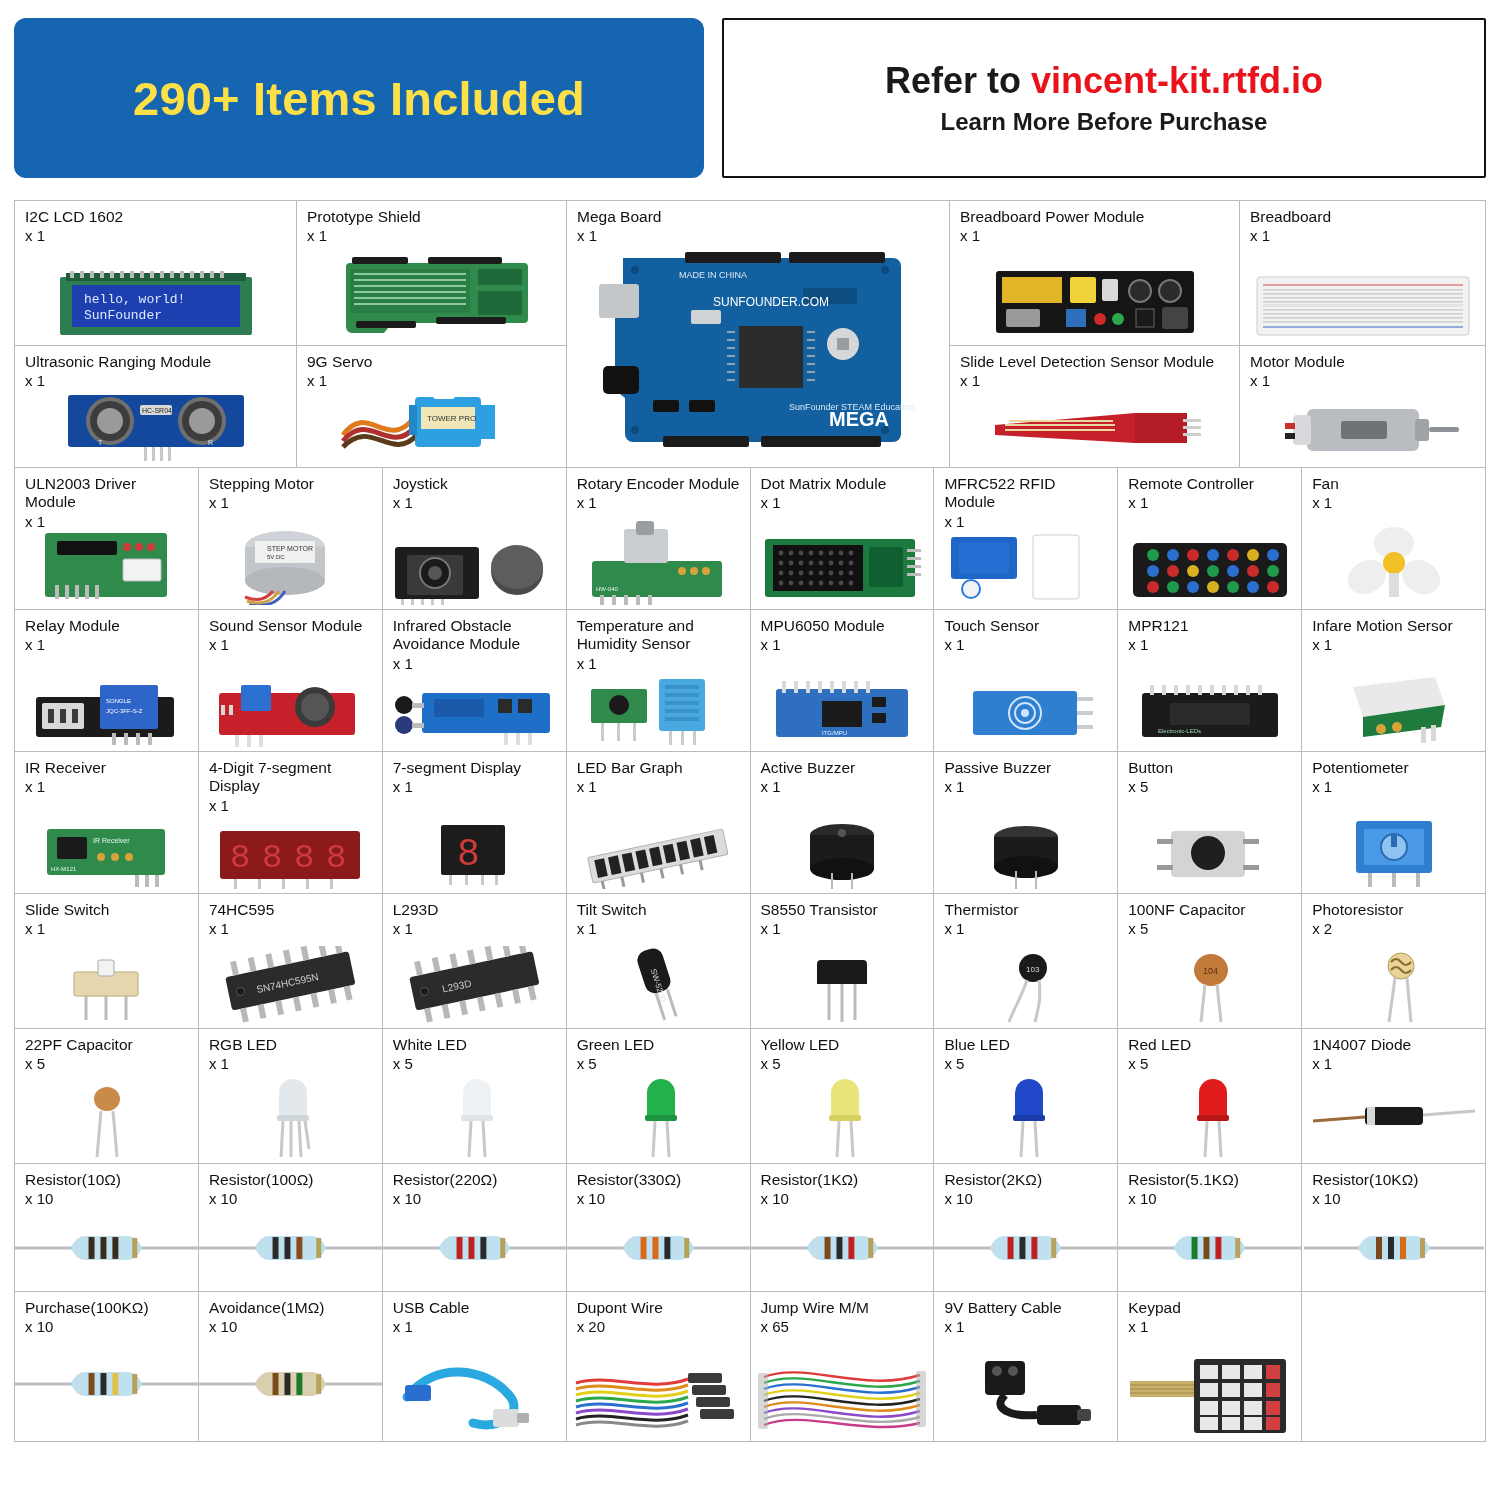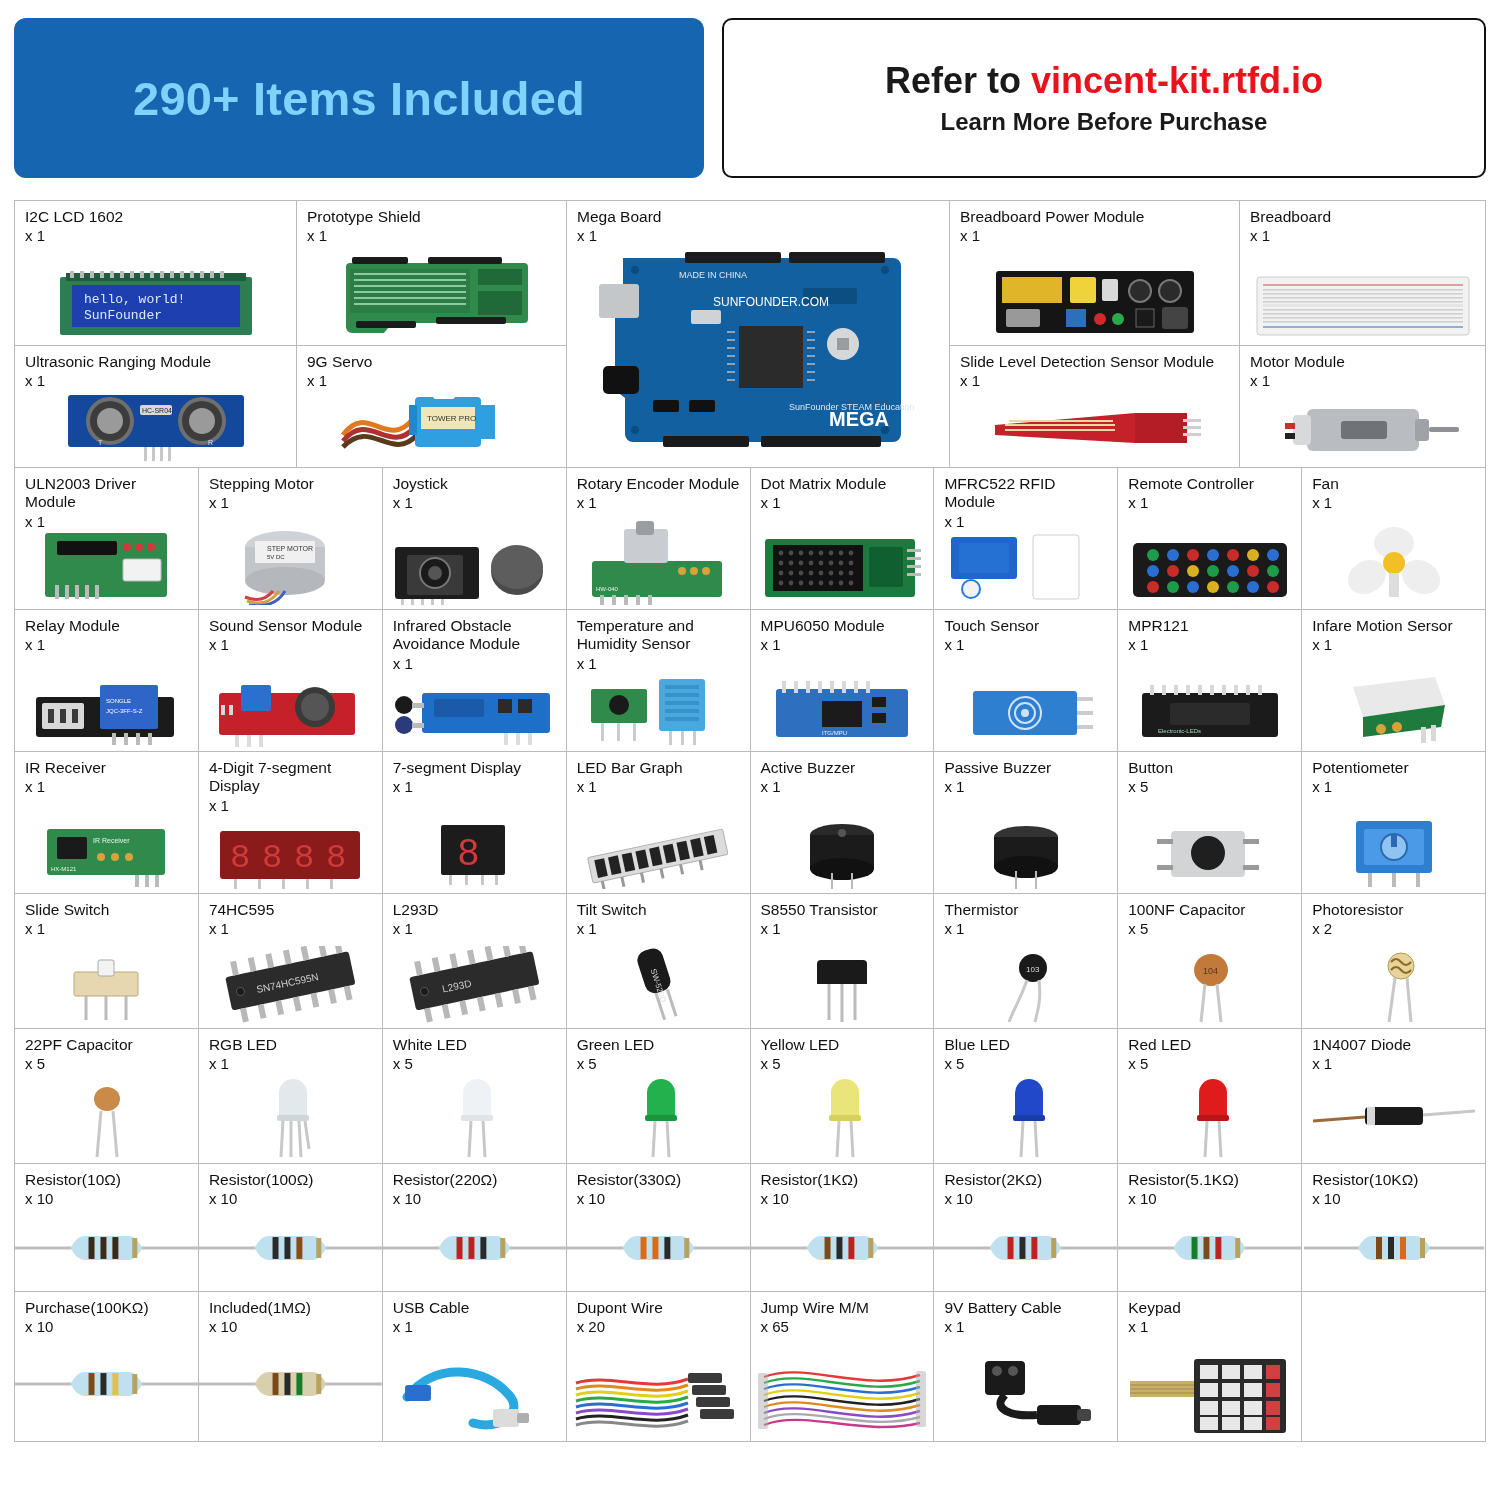--- a/index.html
+++ b/index.html
@@ -8,26 +8,26 @@
     background:#ffffff;
     font-family:"Liberation Sans", sans-serif;
     color:#1a1a1a;
     overflow:hidden;
   }
   .page{position:relative;width:1500px;height:1500px;box-sizing:border-box;}
 
   
   .header{display:flex;gap:18px;padding:18px 14px 6px 14px;box-sizing:border-box;height:200px;}
   .badge{
-    background:#1565b0;color:#7dd3fc;border-radius:12px;
+    background:#1565b0;color:#fde047;border-radius:12px;
     flex:0 0 690px;height:160px;display:flex;align-items:center;justify-content:center;
     font-size:47px;font-weight:bold;letter-spacing:.2px;
   }
   .refer{
-    flex:1;border:2px solid #111;border-radius:10px;height:160px;
+    flex:1;border:2px solid #111;border-radius:2px;height:160px;
     display:flex;flex-direction:column;align-items:center;justify-content:center;
     padding:0 10px;box-sizing:border-box;
   }
   .refer .l1{font-size:36px;font-weight:bold;white-space:nowrap;}
   .refer .l1 .url{color:#e8131b;}
   .refer .l2{font-size:24px;font-weight:bold;margin-top:6px;white-space:nowrap;}
 
   
   .grid{border-top:1px solid #bbb;border-left:1px solid #bbb;box-sizing:border-box;margin:0 14px;}
   .row{display:flex;}
@@ -1226,21 +1226,21 @@
             <line x1="0" y1="17" x2="184" y2="17" stroke="#bdbdbd" stroke-width="3"></line>
             <path d="M56 17 q6 -12 14 -12 h44 q8 0 14 12 q-6 12 -14 12 h-44 q-8 0 -14 -12 Z" fill="#bfe0ef"></path>
             <rect x="74" y="6" width="6" height="22" fill="#7a4a1a"></rect>
             <rect x="86" y="6" width="6" height="22" fill="#2a2a2a"></rect>
             <rect x="98" y="6" width="6" height="22" fill="#e0c24a"></rect>
             <rect x="118" y="7" width="5" height="20" fill="#b8a15a"></rect>
           </svg>
         </div>
       </div>
       <div class="cell c1 r-last">
-        <div class="title">Included(1MΩ)</div>
+        <div class="title">Avoidance(1MΩ)</div>
         <div class="qty">x 10</div>
         <div class="art" style="bottom:40px;">
           <svg width="184" height="34" viewBox="0 0 184 34">
             <line x1="0" y1="17" x2="184" y2="17" stroke="#bdbdbd" stroke-width="3"></line>
             <path d="M56 17 q6 -12 14 -12 h44 q8 0 14 12 q-6 12 -14 12 h-44 q-8 0 -14 -12 Z" fill="#d8cfae"></path>
             <rect x="74" y="6" width="6" height="22" fill="#7a4a1a"></rect>
             <rect x="86" y="6" width="6" height="22" fill="#2a2a2a"></rect>
             <rect x="98" y="6" width="6" height="22" fill="#1a7a2a"></rect>
             <rect x="118" y="7" width="5" height="20" fill="#b8a15a"></rect>
           </svg>

